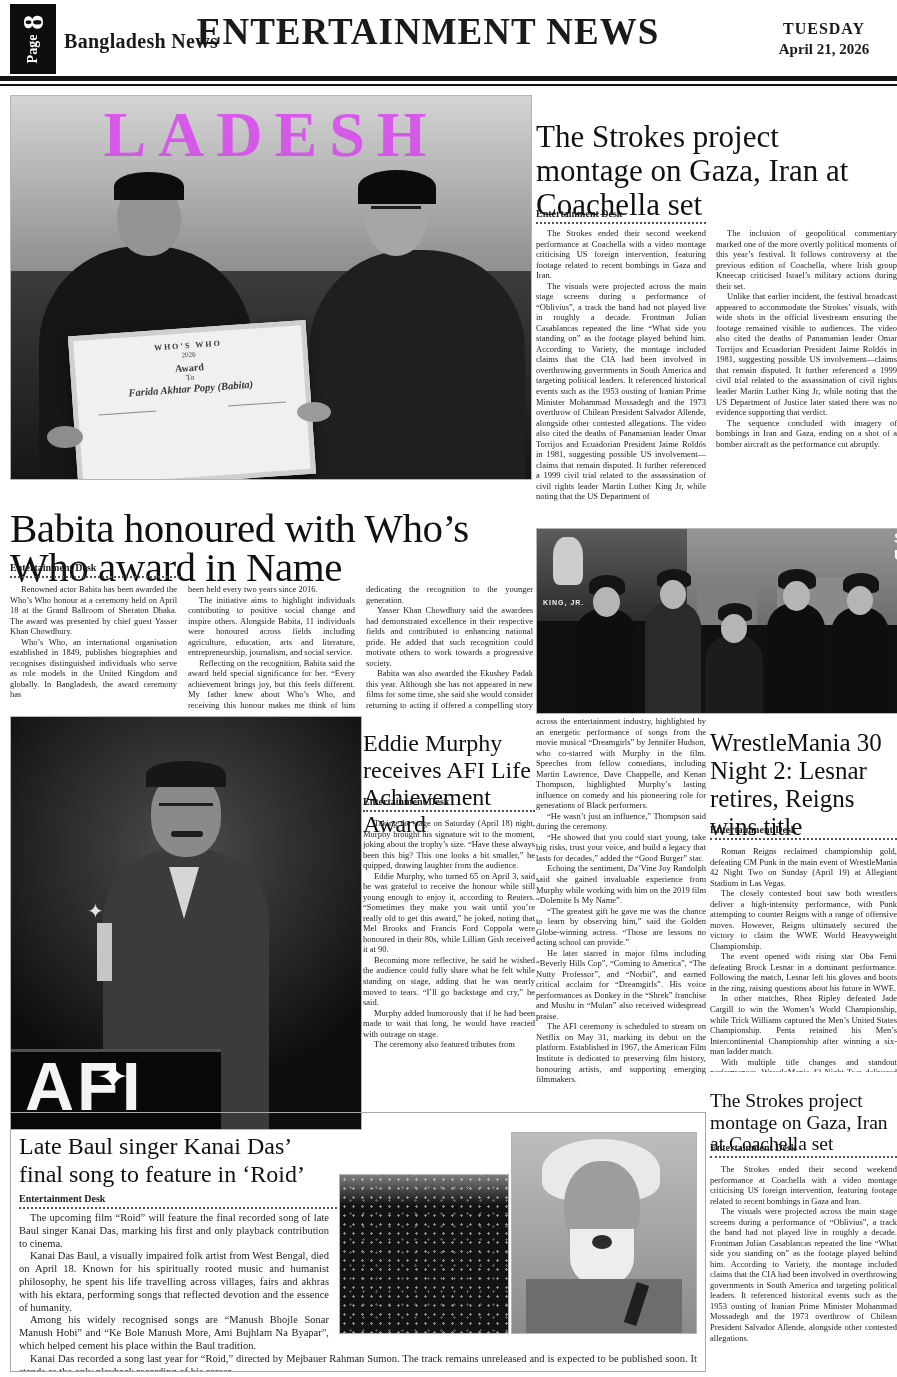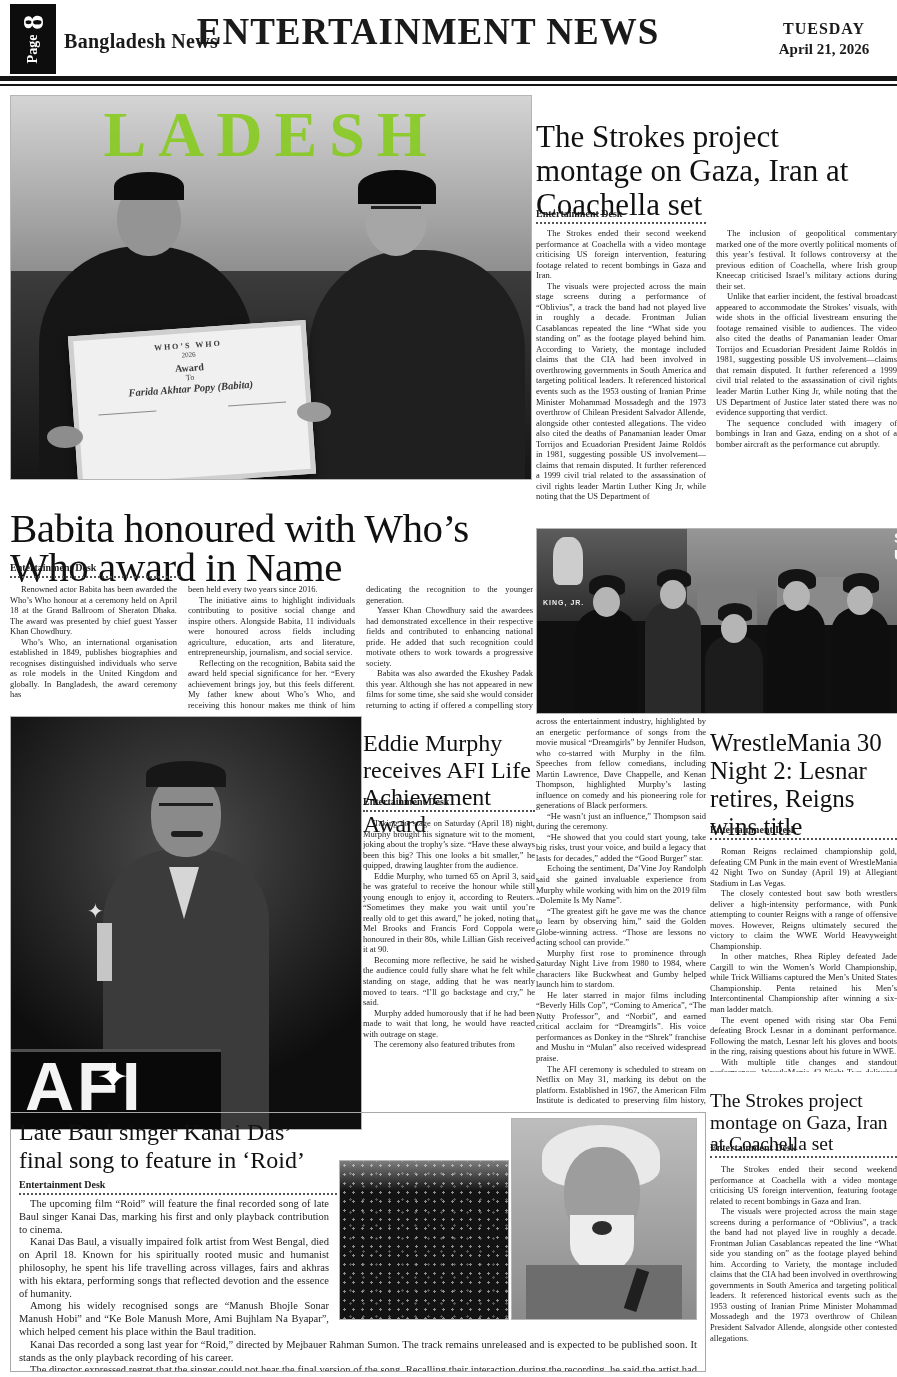--- a/index.html
+++ b/index.html
@@ -40,21 +40,21 @@
   .col { overflow:hidden; }
 
   
   .photo { position:absolute; background:#222; overflow:hidden; border:1px solid #b5b5b5; }
   .photo * { position:absolute; }
 
   
   .babita-photo { left:10px; top:95px; width:520px; height:383px; }
   .bp-top { left:0; top:0; right:0; height:175px; background:linear-gradient(180deg,#d4d4d4,#8f8f8f); }
   .bp-letters { left:0; right:0; top:2px; text-align:center; font-weight:bold; font-size:64px;
-    color:#84cc16; letter-spacing:12px; opacity:.85; }
+    color:#d946ef; letter-spacing:12px; opacity:.85; }
   .bp-floor { left:0; top:175px; right:0; bottom:0; background:linear-gradient(180deg,#3c3c3c,#161616); }
   .bp-man-body { left:28px; top:150px; width:214px; height:233px; background:#161616; border-radius:100px 100px 0 0; }
   .bp-man-head { left:106px; top:86px; width:64px; height:74px; background:#949494; border-radius:48%; }
   .bp-man-hair { left:103px; top:76px; width:70px; height:28px; background:#0d0d0d; border-radius:50% 50% 0 0; }
   .bp-woman-body { left:298px; top:154px; width:216px; height:229px; background:#1f1f1f; border-radius:100px 100px 0 0; }
   .bp-woman-head { left:354px; top:88px; width:62px; height:72px; background:#a6a6a6; border-radius:50%; }
   .bp-woman-hair { left:347px; top:74px; width:78px; height:34px; background:#0b0b0b; border-radius:50% 50% 0 0; }
   .bp-glasses { left:360px; top:110px; width:50px; height:10px; border-top:3px solid #1c1c1c; }
   .bp-cert { left:62px; top:232px; width:228px; height:144px; background:#f0f0f0;
     border:5px solid #cfcfcf; transform:rotate(-4deg); text-align:center; color:#3a3a3a;
@@ -138,21 +138,21 @@
 
   .w-headline { left:710px; top:708px; width:187px; font-size:25px; line-height:28px; }
   .w-byline { left:710px; top:824px; width:187px; }
   .w-body { left:710px; top:846px; width:187px; height:226px; }
 
   .sb-headline { left:710px; top:1074px; width:187px; font-size:19.5px; line-height:21.5px; }
   .sb-byline { left:710px; top:1142px; width:187px; }
   .sb-body { left:710px; top:1164px; width:187px; height:207px; }
 
   .kanai-box { left:10px; top:1112px; width:696px; height:260px; border:1px solid #a8a8a8;
-    padding:5px 8px; box-sizing:border-box; overflow:hidden; }
+    padding:19px 8px; box-sizing:border-box; overflow:hidden; }
   .k-headline { width:330px; font-size:24px; line-height:28px; }
   .k-byline { margin:5px 0 3px; }
   .k-body p { font-size:10.5px; line-height:1.22; }
 </style>
 </head>
 <body>
 
 <div class="page">
 
   <div class="abs page-badge">
@@ -299,35 +299,34 @@
     <p>Becoming more reflective, he said he wished the audience could fully share what he felt while standing on stage, adding that he was nearly moved to tears. “I’ll go backstage and cry,” he said.</p>
     <p>Murphy added humorously that if he had been made to wait that long, he would have reacted with outrage on stage.</p>
     <p>The ceremony also featured tributes from</p>
   </div>
   <div class="abs body-text col m-col2">
     <p class="cont">across the entertainment industry, highlighted by an energetic performance of songs from the movie musical “Dreamgirls” by Jennifer Hudson, who co-starred with Murphy in the film. Speeches from fellow comedians, including Martin Lawrence, Dave Chappelle, and Kenan Thompson, highlighted Murphy’s lasting influence on comedy and his pioneering role for generations of Black performers.</p>
     <p>“He wasn’t just an influence,” Thompson said during the ceremony.</p>
     <p>“He showed that you could start young, take big risks, trust your voice, and build a legacy that lasts for decades,” added the “Good Burger” star.</p>
     <p>Echoing the sentiment, Da’Vine Joy Randolph said she gained invaluable experience from Murphy while working with him on the 2019 film “Dolemite Is My Name”.</p>
     <p>“The greatest gift he gave me was the chance to learn by observing him,” said the Golden Globe-winning actress. “Those are lessons no acting school can provide.”</p>
-    <p>Murphy first rose to prominence through Saturday Night Live from 1980 to 1984, where characters like Buckwheat and Gumby helped launch him to stardom.</p>
     <p>He later starred in major films including “Beverly Hills Cop”, “Coming to America”, “The Nutty Professor”, and “Norbit”, and earned critical acclaim for “Dreamgirls”. His voice performances as Donkey in the “Shrek” franchise and Mushu in “Mulan” also received widespread praise.</p>
     <p>The AFI ceremony is scheduled to stream on Netflix on May 31, marking its debut on the platform. Established in 1967, the American Film Institute is dedicated to preserving film history, honouring artists, and supporting emerging filmmakers.</p>
   </div>
 
   <h2 class="abs headline w-headline">WrestleMania 30 Night 2: Lesnar retires, Reigns wins title</h2>
   <div class="abs byline-block w-byline">
     <div class="byline">Entertainment Desk</div>
     <div class="dotrule"></div>
   </div>
   <div class="abs body-text col w-body">
     <p>Roman Reigns reclaimed championship gold, defeating CM Punk in the main event of WrestleMania 42 Night Two on Sunday (April 19) at Allegiant Stadium in Las Vegas.</p>
     <p>The closely contested bout saw both wrestlers deliver a high-intensity performance, with Punk attempting to counter Reigns with a range of offensive moves. However, Reigns ultimately secured the victory to claim the WWE World Heavyweight Championship.</p>
+    <p>The event opened with rising star Oba Femi defeating Brock Lesnar in a dominant performance. Following the match, Lesnar left his gloves and boots in the ring, raising questions about his future in WWE.</p>
     <p>In other matches, Rhea Ripley defeated Jade Cargill to win the Women’s World Championship, while Trick Williams captured the Men’s United States Championship. Penta retained his Men’s Intercontinental Championship after winning a six-man ladder match.</p>
-    <p>The event opened with rising star Oba Femi defeating Brock Lesnar in a dominant performance. Following the match, Lesnar left his gloves and boots in the ring, raising questions about his future in WWE.</p>
     <p>With multiple title changes and standout performances, WrestleMania 42 Night Two delivered another action-packed night for fans.</p>
   </div>
 
   <h2 class="abs headline sb-headline">The Strokes project montage on Gaza, Iran at Coachella set</h2>
   <div class="abs byline-block sb-byline">
     <div class="byline">Entertainment Desk</div>
     <div class="dotrule"></div>
   </div>
   <div class="abs body-text col sb-body">
     <p>The Strokes ended their second weekend performance at Coachella with a video montage criticising US foreign intervention, featuring footage related to recent bombings in Gaza and Iran.</p>

